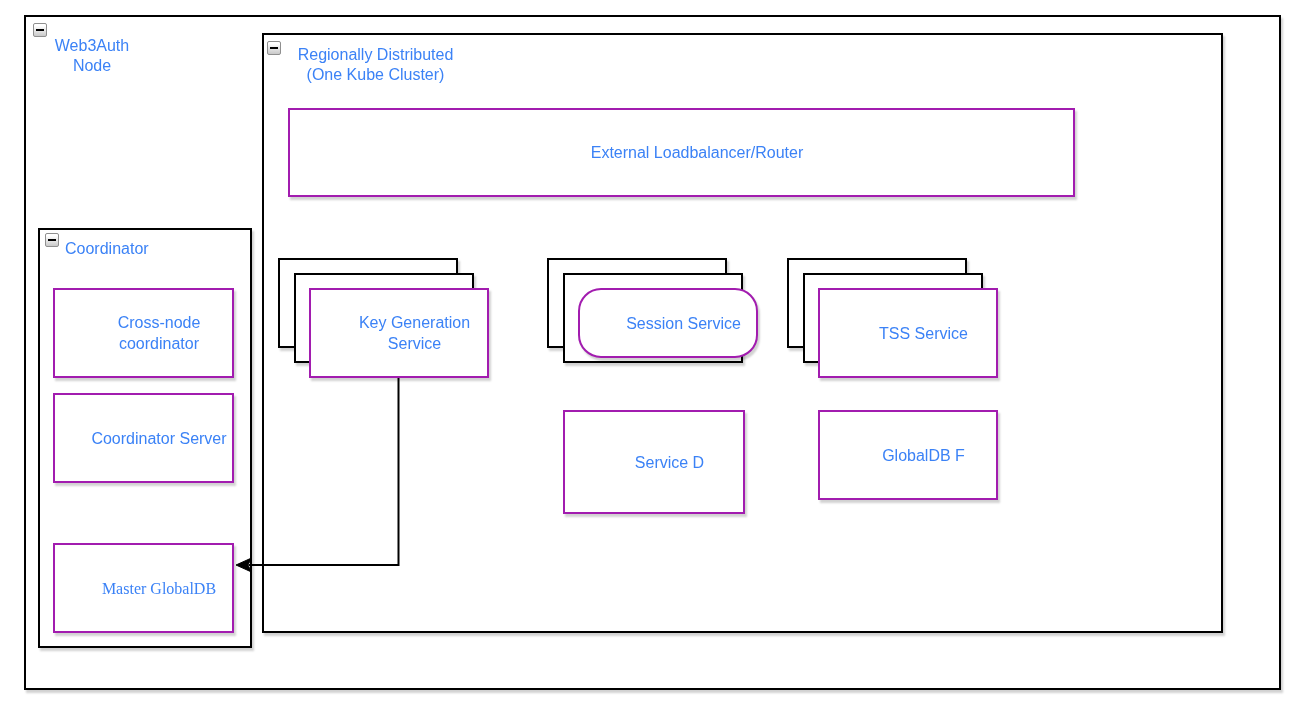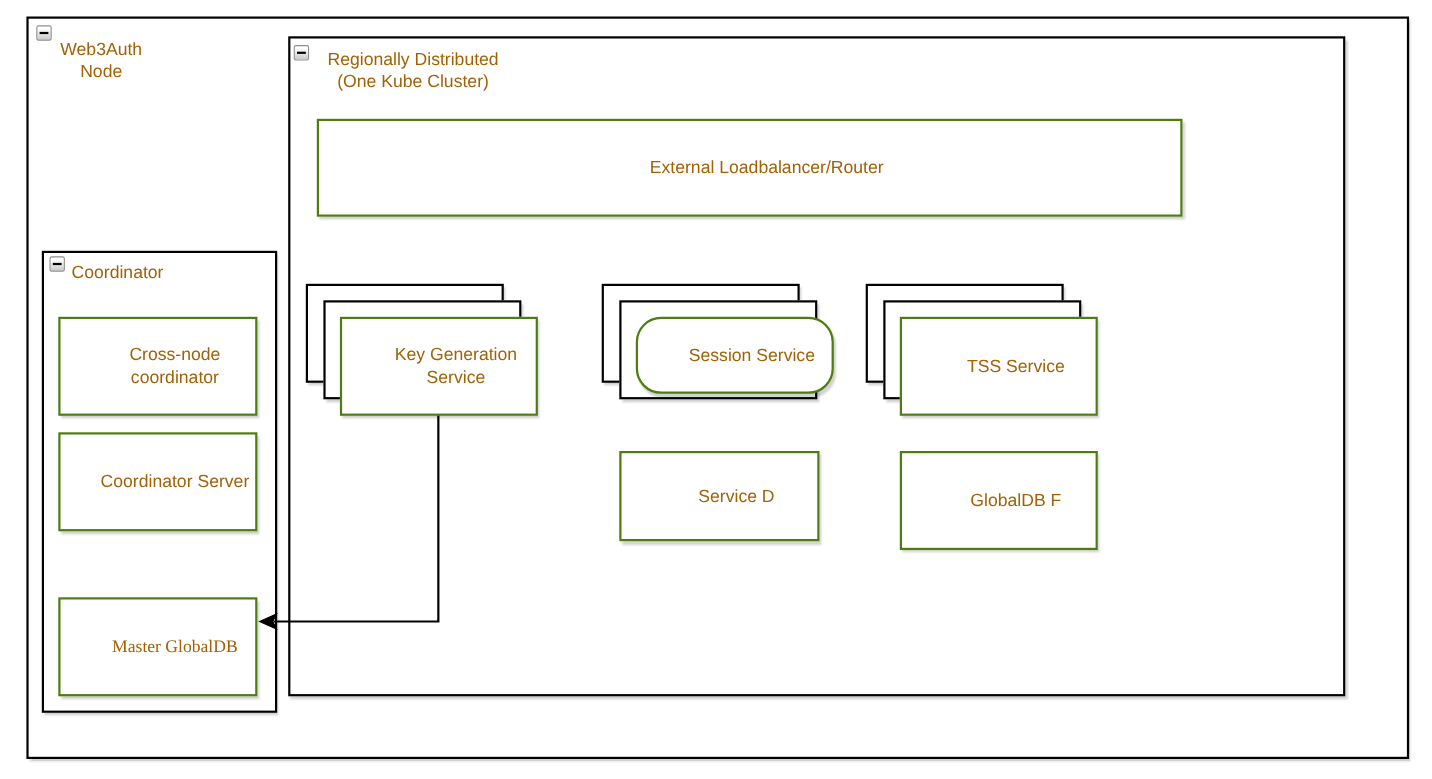--- a/index.html
+++ b/index.html
@@ -1,35 +1,35 @@
 <!DOCTYPE html>
 <html><head>
 <meta charset="utf-8">
 <style>
   html,body{margin:0;padding:0;background:#ffffff;}
   .canvas{
     position:relative;
     width:1302px;height:708px;
     background:#ffffff;
     font-family:"Liberation Sans", sans-serif;
-    color:#a16207;
+    color:#3b82f6;
     overflow:hidden;
   }
   .container{
     position:absolute;
     box-sizing:border-box;
     background:#ffffff;
     border:2px solid #000000;
     box-shadow:2px 3px 2px rgba(0,0,0,0.18);
   }
   .box{
     position:absolute;
     box-sizing:border-box;
     background:#ffffff;
-    border:2px solid #4d7c0f;
+    border:2px solid #a21caf;
     box-shadow:2px 3px 2px rgba(0,0,0,0.18);
     display:flex;align-items:center;justify-content:center;
     text-align:center;
     font-size:16px;line-height:21px;
     white-space:pre-line;
     padding-left:31px;
   }
   .stack{position:absolute;}
   .stack .layer{
     position:absolute;
@@ -105,21 +105,21 @@
       </div>
 
       <div class="stack" style="left:523px;top:223px;width:211px;height:120px;">
         <div class="layer" style="left:0px;top:0px;"></div>
         <div class="layer" style="left:16px;top:15px;"></div>
         <div class="box" style="left:31px;top:30px;width:180px;height:90px;">
           <span>TSS Service</span>
         </div>
       </div>
 
-      <div class="box" style="left:299px;top:375px;width:182px;height:82px;">
+      <div class="box" style="left:299px;top:375px;width:182px;height:104px;">
         <span>Service D</span>
       </div>
 
       <div class="box" style="left:554px;top:375px;width:180px;height:90px;">
         <span>GlobalDB F</span>
       </div>
     </div>
 
     <div class="container" style="left:12px;top:211px;width:214px;height:420px;">
 

